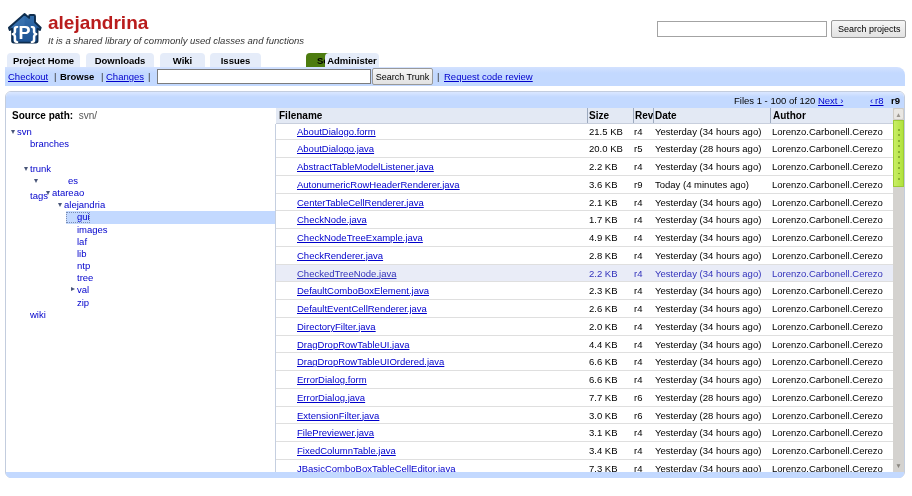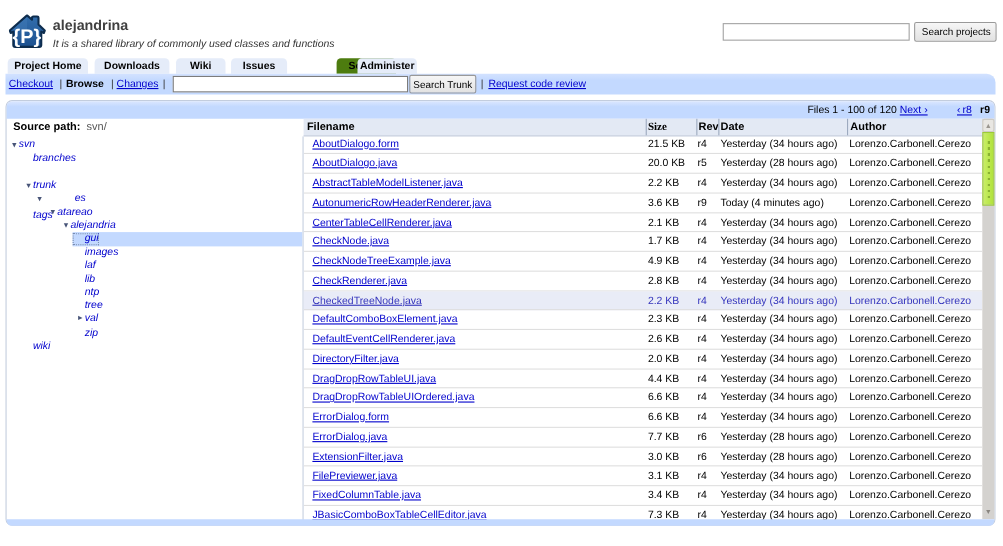--- a/index.html
+++ b/index.html
@@ -1,21 +1,21 @@
 <!DOCTYPE html>
 <html><head>
 <meta charset="utf-8">
 <style>
 * { margin:0; padding:0; box-sizing:border-box; }
 html,body { width:912px; height:496px; background:#fff; font-family:"Liberation Sans", sans-serif; overflow:hidden; font-size:9.5px; }
 a { color:#0000cc; text-decoration:underline; }
 
 
 #logo { position:absolute; left:8px; top:7px; }
-#title { position:absolute; left:48px; top:14px; font-size:13px; font-weight:bold; color:#404040; line-height:17px; }
+#title { position:absolute; left:48px; top:14px; font-size:19px; font-weight:bold; color:#b91c1c; line-height:17px; }
 #subtitle { position:absolute; left:48px; top:35px; font-size:9.5px; font-style:italic; color:#333; }
 #psearch { position:absolute; left:657px; top:21px; width:170px; height:16px; border:1px solid #a3a3a3; background:#fff; }
 #psearchbtn { position:absolute; left:831px; top:20px; width:75px; height:18px; font-size:9px; font-family:"Liberation Sans", sans-serif; background:linear-gradient(#f6f6f6,#e2e2e2); border:1px solid #999; border-radius:2px; color:#000; padding:0 6px; white-space:nowrap; }
 
 
 .tab { position:absolute; top:53px; height:14px; background:#e5ecf9; border-radius:4px 4px 0 0; font-size:9.5px; font-weight:bold; color:#000; text-align:center; line-height:15px; }
 .tab.sel { background:#4d7c0f;margin-left:40px; }
 
 #subnav { position:absolute; left:5px; top:67px; width:900px; height:19px; background:linear-gradient(#d3e2ff,#c3d9ff 6px); border-radius:0 8px 0 0; font-size:9.5px; }
 #tsearch { position:absolute; left:157px; top:69px; width:214px; height:15px; border:1px solid #7c7c7c; background:#fff; }
@@ -29,21 +29,21 @@
 #dirpanel { position:absolute; left:0; top:32px; width:270px; height:349px; border-right:1px solid #c5cfe0; overflow:hidden; font-size:9.5px; }
 #dirpanel a { text-decoration:none; }
 .trow { height:12.2px; line-height:12.2px; white-space:nowrap; position:relative; }
 .tri-d { display:inline-block; width:0; height:0; border-left:2.8px solid transparent; border-right:2.8px solid transparent; border-top:4px solid #485578; }
 .tri-r { display:inline-block; width:0; height:0; border-top:2.8px solid transparent; border-bottom:2.8px solid transparent; border-left:4px solid #485578; }
 
 
 #files { position:absolute; left:270px; top:30.5px; width:617px; height:350.5px; overflow:hidden; font-size:9.5px; }
 .frow { position:relative; height:17.75px; border-bottom:1px solid #dfdfdf; }
 .frow div { position:absolute; top:3px; white-space:nowrap; }
-.c1 { left:8px; } .c2 { left:313px; } .c3 { left:358px; } .c4 { left:379px; } .c5 { left:496px; }
+.c1 { left:21px; } .c2 { left:313px; } .c3 { left:358px; } .c4 { left:379px; } .c5 { left:496px; }
 .hl { background:#e9ecf7; }
 .hl div, .hl a { color:#3333bb; }
 
 
 #sbar { position:absolute; left:887px; top:16px; width:11px; height:364px; background:#d4d2cf; }
 #sthumb { position:absolute; left:0; top:12px; width:11px; height:67px; background:linear-gradient(to right,#c9ee66,#b0e23c); border:1px solid #9ccb35; }
 #sup { position:absolute; left:0; top:0; width:11px; height:12px; background:#e9e7e3; border:1px solid #cfccc6; border-radius:2px; color:#9a968f; font-size:6.5px; text-align:center; line-height:11px; }
 #sdn { position:absolute; left:0; top:352px; width:11px; height:12px; color:#8a8680; font-size:6.5px; text-align:center; line-height:12px; }
 
 #botbar { position:absolute; left:0; top:380px; width:898px; height:6px; background:#c3d9ff; border-radius:0 0 5px 5px; }
@@ -89,31 +89,31 @@
 
 <div id="box">
   <div id="pathbar">
     <div style="position:absolute; left:6px; top:2px;margin-top:16px;"><b>Source path:</b>&nbsp; <span style="color:#555;">svn/</span></div>
     <div style="position:absolute; left:728px; top:2.5px; font-size:9.5px;">Files 1 - 100 of 120 <a href="#">Next ›</a></div>
     <div style="position:absolute; left:864px; top:2.5px; font-size:9.5px;"><a href="#">‹ r8</a></div>
     <div style="position:absolute; left:885px; top:2.5px; font-size:9.5px; font-weight:bold;">r9</div>
   </div>
   <div id="filehead">
     <div style="position:absolute; left:3px; top:2px;">Filename</div>
-    <div style="position:absolute; left:313px; top:2px;font-family:Liberation Serif, serif;">Size</div>
+    <div style="position:absolute; left:313px; top:2px;">Size</div>
     <div style="position:absolute; left:359px; top:2px;">Rev</div>
     <div style="position:absolute; left:379px; top:2px;">Date</div>
     <div style="position:absolute; left:497px; top:2px;">Author</div>
     <div style="position:absolute; left:311px; top:0; width:1px; height:15px; background:#9daabf;"></div>
     <div style="position:absolute; left:357px; top:0; width:1px; height:15px; background:#9daabf;"></div>
     <div style="position:absolute; left:377px; top:0; width:1px; height:15px; background:#9daabf;"></div>
     <div style="position:absolute; left:494px; top:0; width:1px; height:15px; background:#9daabf;"></div>
   </div>
   <div id="dirpanel">
-    <div id="tree" style="margin-top:2px;font-style:italic;">
+    <div id="tree" style="margin-top:2px;">
         <div class="trow">
           <span class="tri-d" style="position:absolute; left:4.5px; top:4px;"></span>
           <span style="position:absolute; left:11px; top:0;"><a href="#">svn</a></span>
         </div>
         <div class="trow">
           <span style="position:absolute; left:24px; top:0;"><a href="#">branches</a></span>
         </div>
         <div class="trow">
           <span style="position:absolute; left:24px; top:0;margin-top:40px;"><a href="#">tags</a></span>
         </div>

